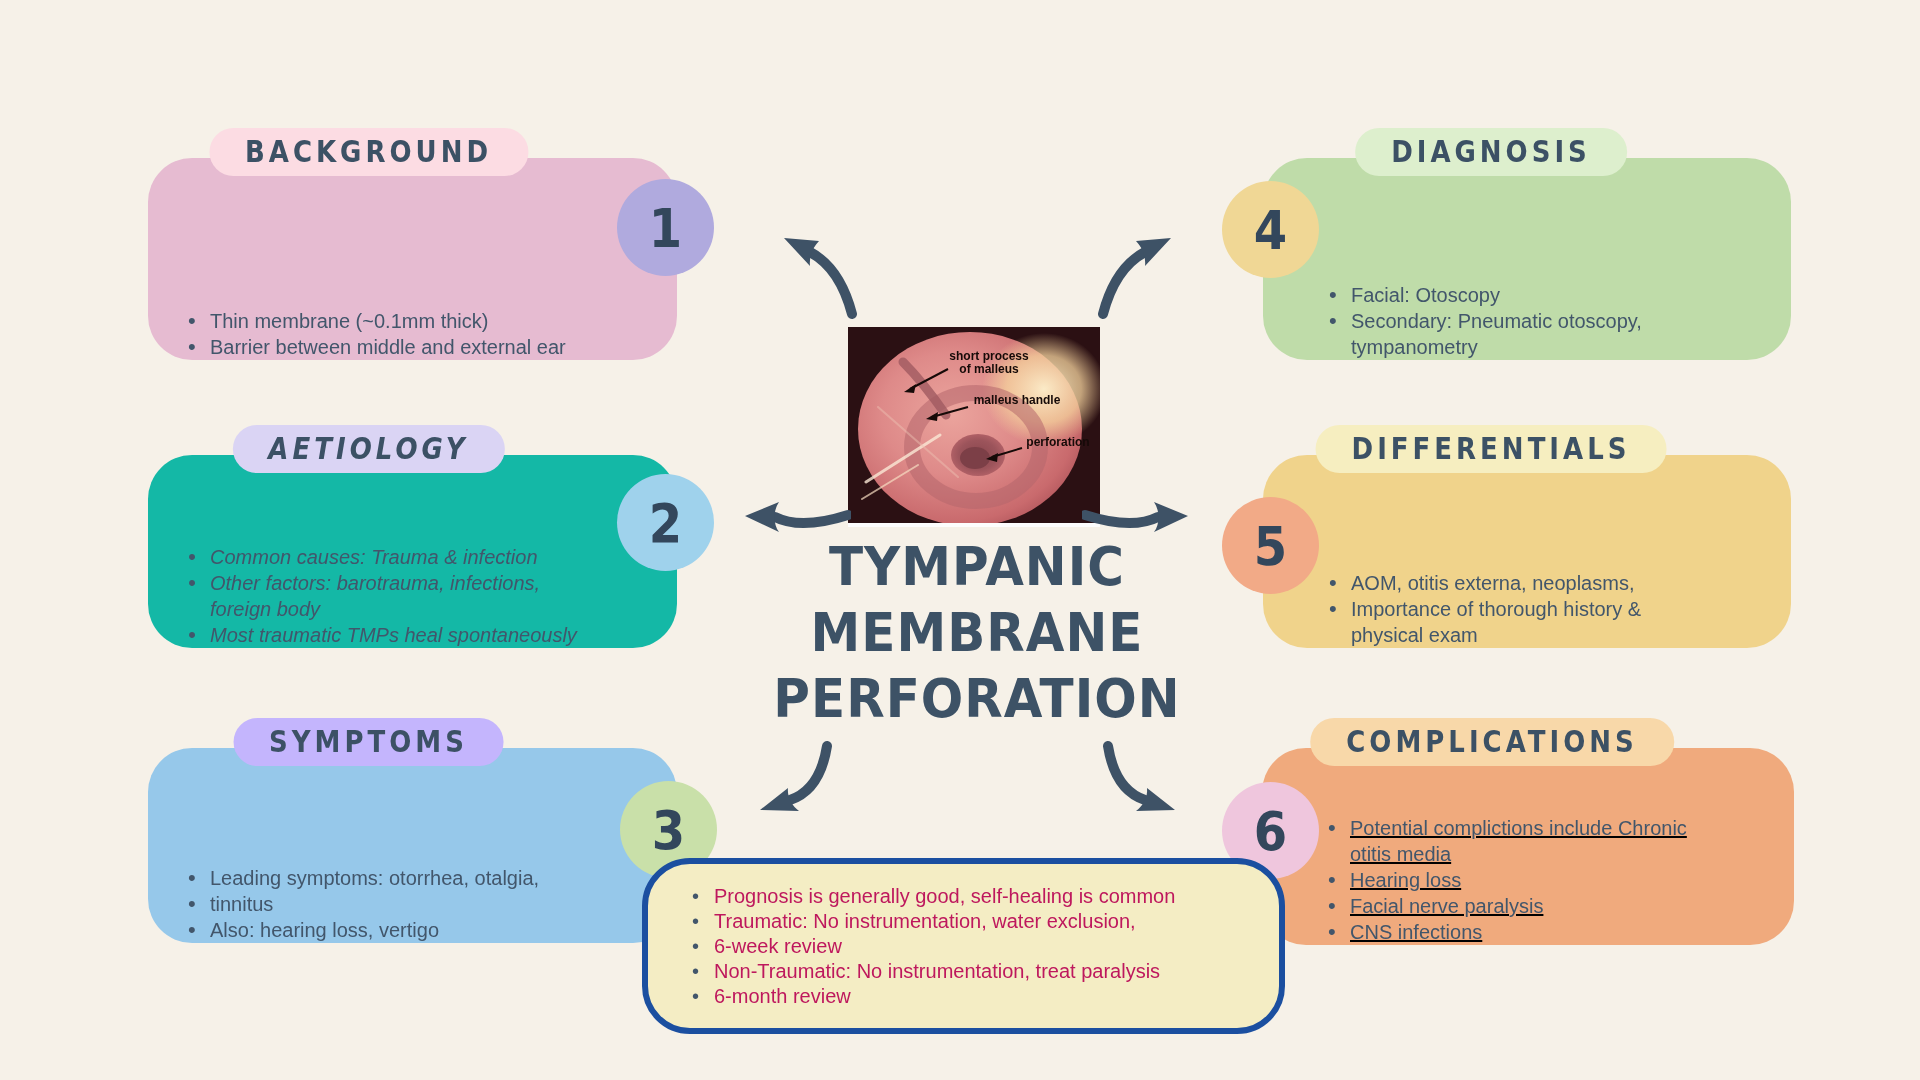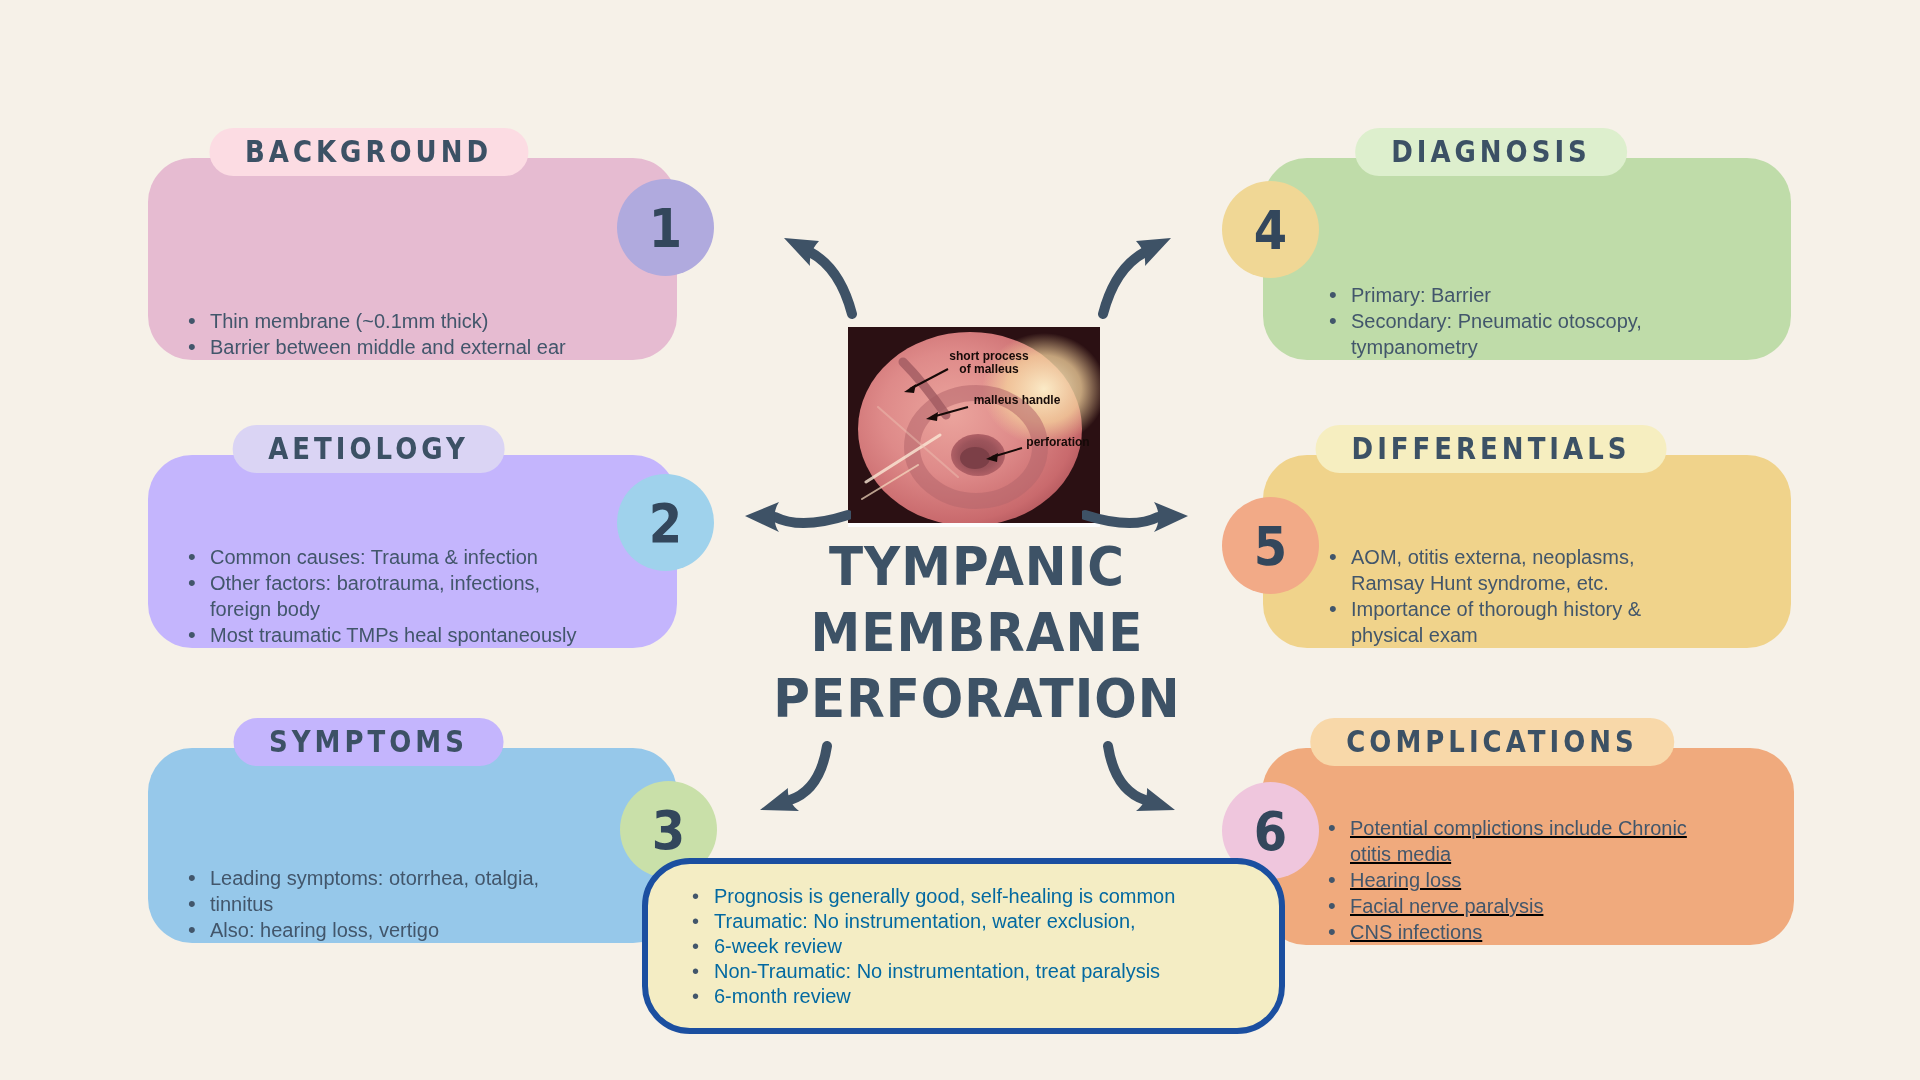--- a/index.html
+++ b/index.html
@@ -114,21 +114,21 @@
     display:flex;align-items:center;
     padding:0 30px 0 42px;
     z-index:4;
   }
   .note-box ul{list-style:none;margin:0;padding:0;width:100%;}
   .note-box li{
     position:relative;
     padding-left:24px;
     font-size:20px;
     line-height:25px;
-    color:#0369a1;
+    color:#be185d;
   }
   .note-box li::before{
     content:"\2022";
     position:absolute;left:2px;top:0;
     font-size:20px;color:#42566b;
   }
   
   .arrow{position:absolute;z-index:2;}
   .arrow .shaft{
     fill:none;
@@ -150,21 +150,21 @@
     <ul>
       <li>
           <div>Thin membrane (~0.1mm thick)</div>
         </li>
       <li>
           <div>Barrier between middle and external ear</div>
         </li>
     </ul>
   </section>
 
-  <section class="box left-col" style="left: 148px; top: 455px; width: 529px; height: 193px; background-color: #c4b5fd;">
+  <section class="box left-col" style="left: 148px; top: 455px; width: 529px; height: 193px; background-color: #14b8a6; font-style: italic;">
     <div class="tab" style="background-color: rgb(218, 212, 244);">
       <span>AETIOLOGY</span>
     </div>
     <ul>
       <li>
           <div>Common causes: Trauma &amp; infection</div>
         </li>
       <li>
         <div>Other factors: barotrauma, infections,</div>
         <div>foreign body</div>
@@ -191,37 +191,36 @@
         </li>
     </ul>
   </section>
 
   <section class="box right-col" style="left: 1263px; top: 158px; width: 528px; height: 202px; background-color: rgb(191, 220, 169);">
     <div class="tab" style="background-color: rgb(221, 239, 205);">
       <span>DIAGNOSIS</span>
     </div>
     <ul>
       <li>
-          <div>Primary: Barrier</div>
+          <div>Facial: Otoscopy</div>
         </li>
       <li>
         <div>Secondary: Pneumatic otoscopy,</div>
         <div>tympanometry</div>
       </li>
     </ul>
   </section>
 
   <section class="box right-col" style="left: 1263px; top: 455px; width: 528px; height: 193px; background-color: rgb(240, 211, 139);">
     <div class="tab" style="background-color: rgb(246, 238, 192);">
       <span>DIFFERENTIALS</span>
     </div>
     <ul>
       <li>
         <div>AOM, otitis externa, neoplasms,</div>
-        <div>Ramsay Hunt syndrome, etc.</div>
       </li>
       <li>
         <div>Importance of thorough history &amp;</div>
         <div>physical exam</div>
       </li>
     </ul>
   </section>
 
   <section class="box right-col" style="left: 1262px; top: 748px; width: 532px; height: 197px; background-color: rgb(240, 170, 125); text-decoration: underline;">
     <div class="tab" style="background-color: rgb(248, 216, 169);">

